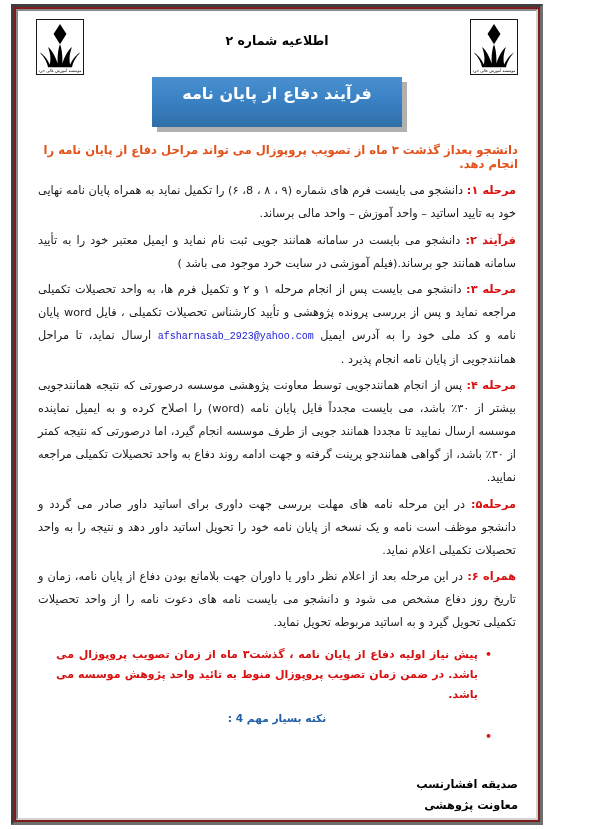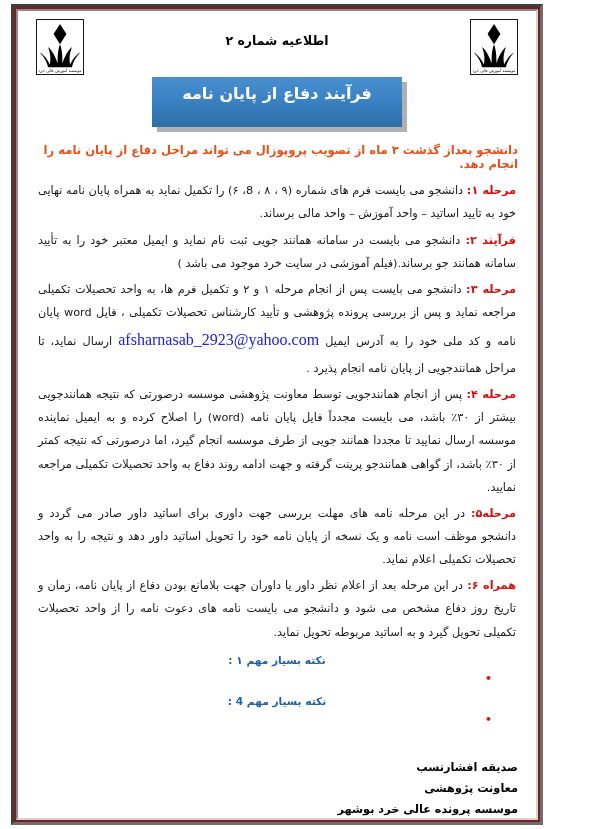--- a/index.html
+++ b/index.html
@@ -118,22 +118,22 @@
     margin: 0 0 3px 0;
     padding: 0 2px;
   }
   .stage-label {
     color: #d81010;
     font-weight: bold;
     margin-top: 28px;
   }
   .email {
     color: #2020d8;
-    font-family: Liberation Serif, serif;
-    font-size: 16px;
+    font-family: Liberation Mono, monospace;
+    font-size: 10px;
     direction: ltr;
     unicode-bidi: embed;
   }
   .latin {
     direction: ltr;
     unicode-bidi: embed;
   }
 
   
   .notes { margin-top: 10px; }
@@ -229,23 +229,23 @@
           <span class="stage-label">مرحله۵:</span><span> در این مرحله نامه های مهلت بررسی جهت داوری برای اساتید داور صادر می گردد و دانشجو موظف است نامه و یک نسخه از پایان نامه خود را تحویل اساتید داور دهد و نتیجه را به واحد تحصیلات تکمیلی اعلام نماید.</span>
         </p>
 
         <p class="stage">
           <span class="stage-label">همراه ۶:</span><span> در این مرحله بعد از اعلام نظر داور یا داوران جهت بلامانع بودن دفاع از پایان نامه، زمان و تاریخ روز دفاع مشخص می شود و دانشجو می بایست نامه های دعوت نامه را از واحد تحصیلات تکمیلی تحویل گیرد و به اساتید مربوطه تحویل نماید.</span>
         </p>
       </div>
 
       <div class="notes">
 
-        <div class="note-head">نکته بسیار مهم ۱ :</div>
         <div class="note-item">
           <span class="note-bullet">•</span>
+          <span class="note-text">پیش نیاز اولیه دفاع از پایان نامه ، گذشت۳ ماه از زمان تصویب پروپوزال می باشد. در ضمن زمان تصویب پروپوزال منوط به تائید واحد پژوهش موسسه می باشد.</span>
         </div>
 
         <div class="note-head">نکته بسیار مهم 4 :</div>
         <div class="note-item">
           <span class="note-bullet">•</span>
         </div>
       </div>
 
       <div class="signature">
         <div>صدیقه افشارنسب</div>

